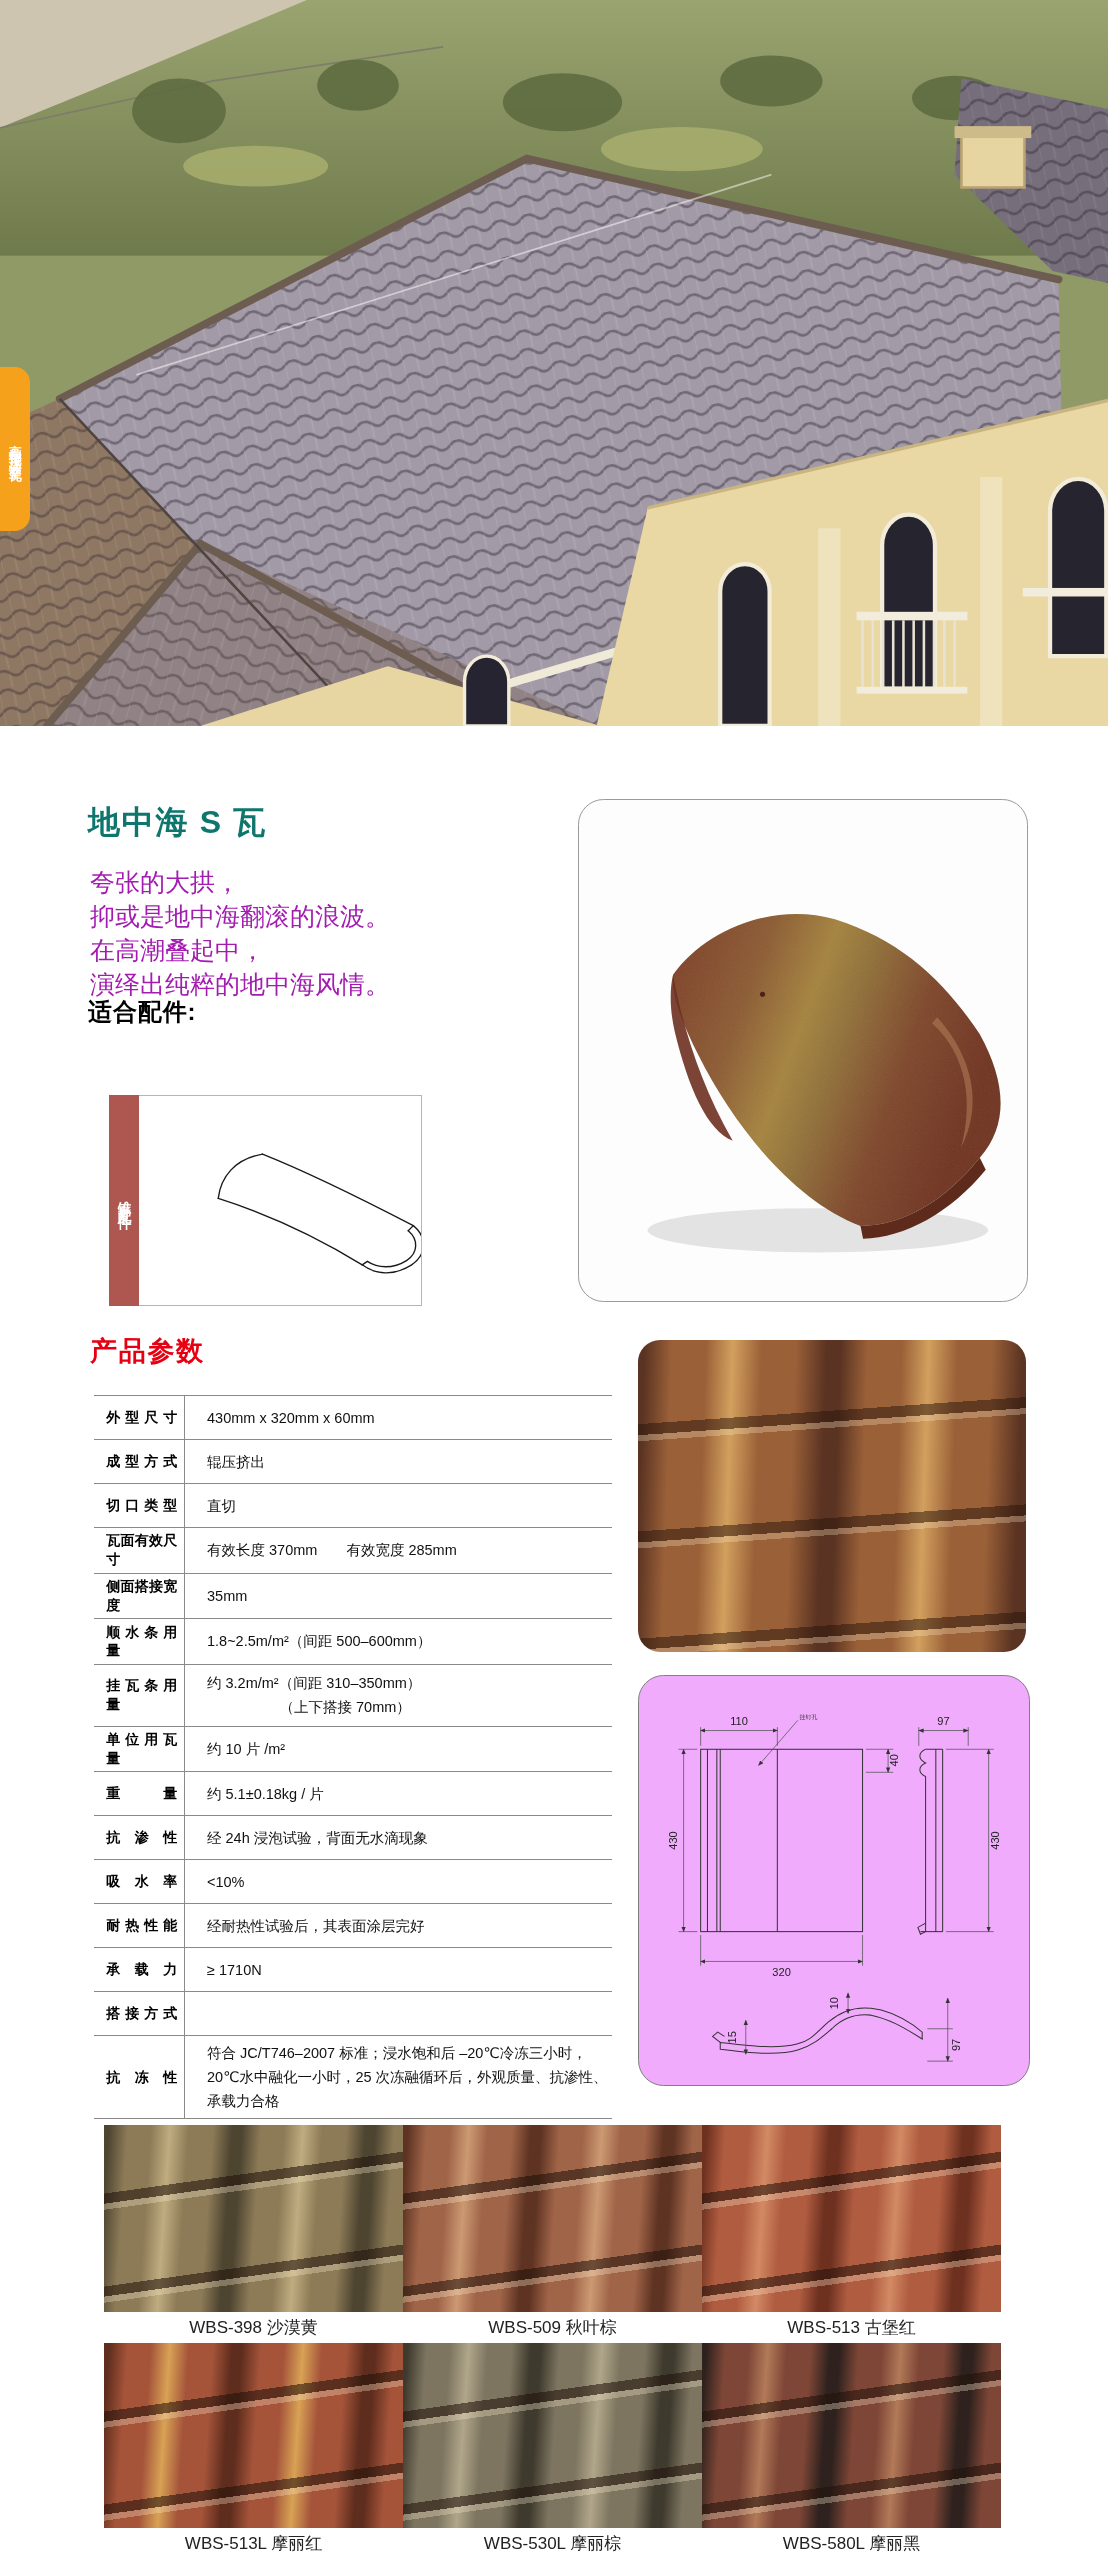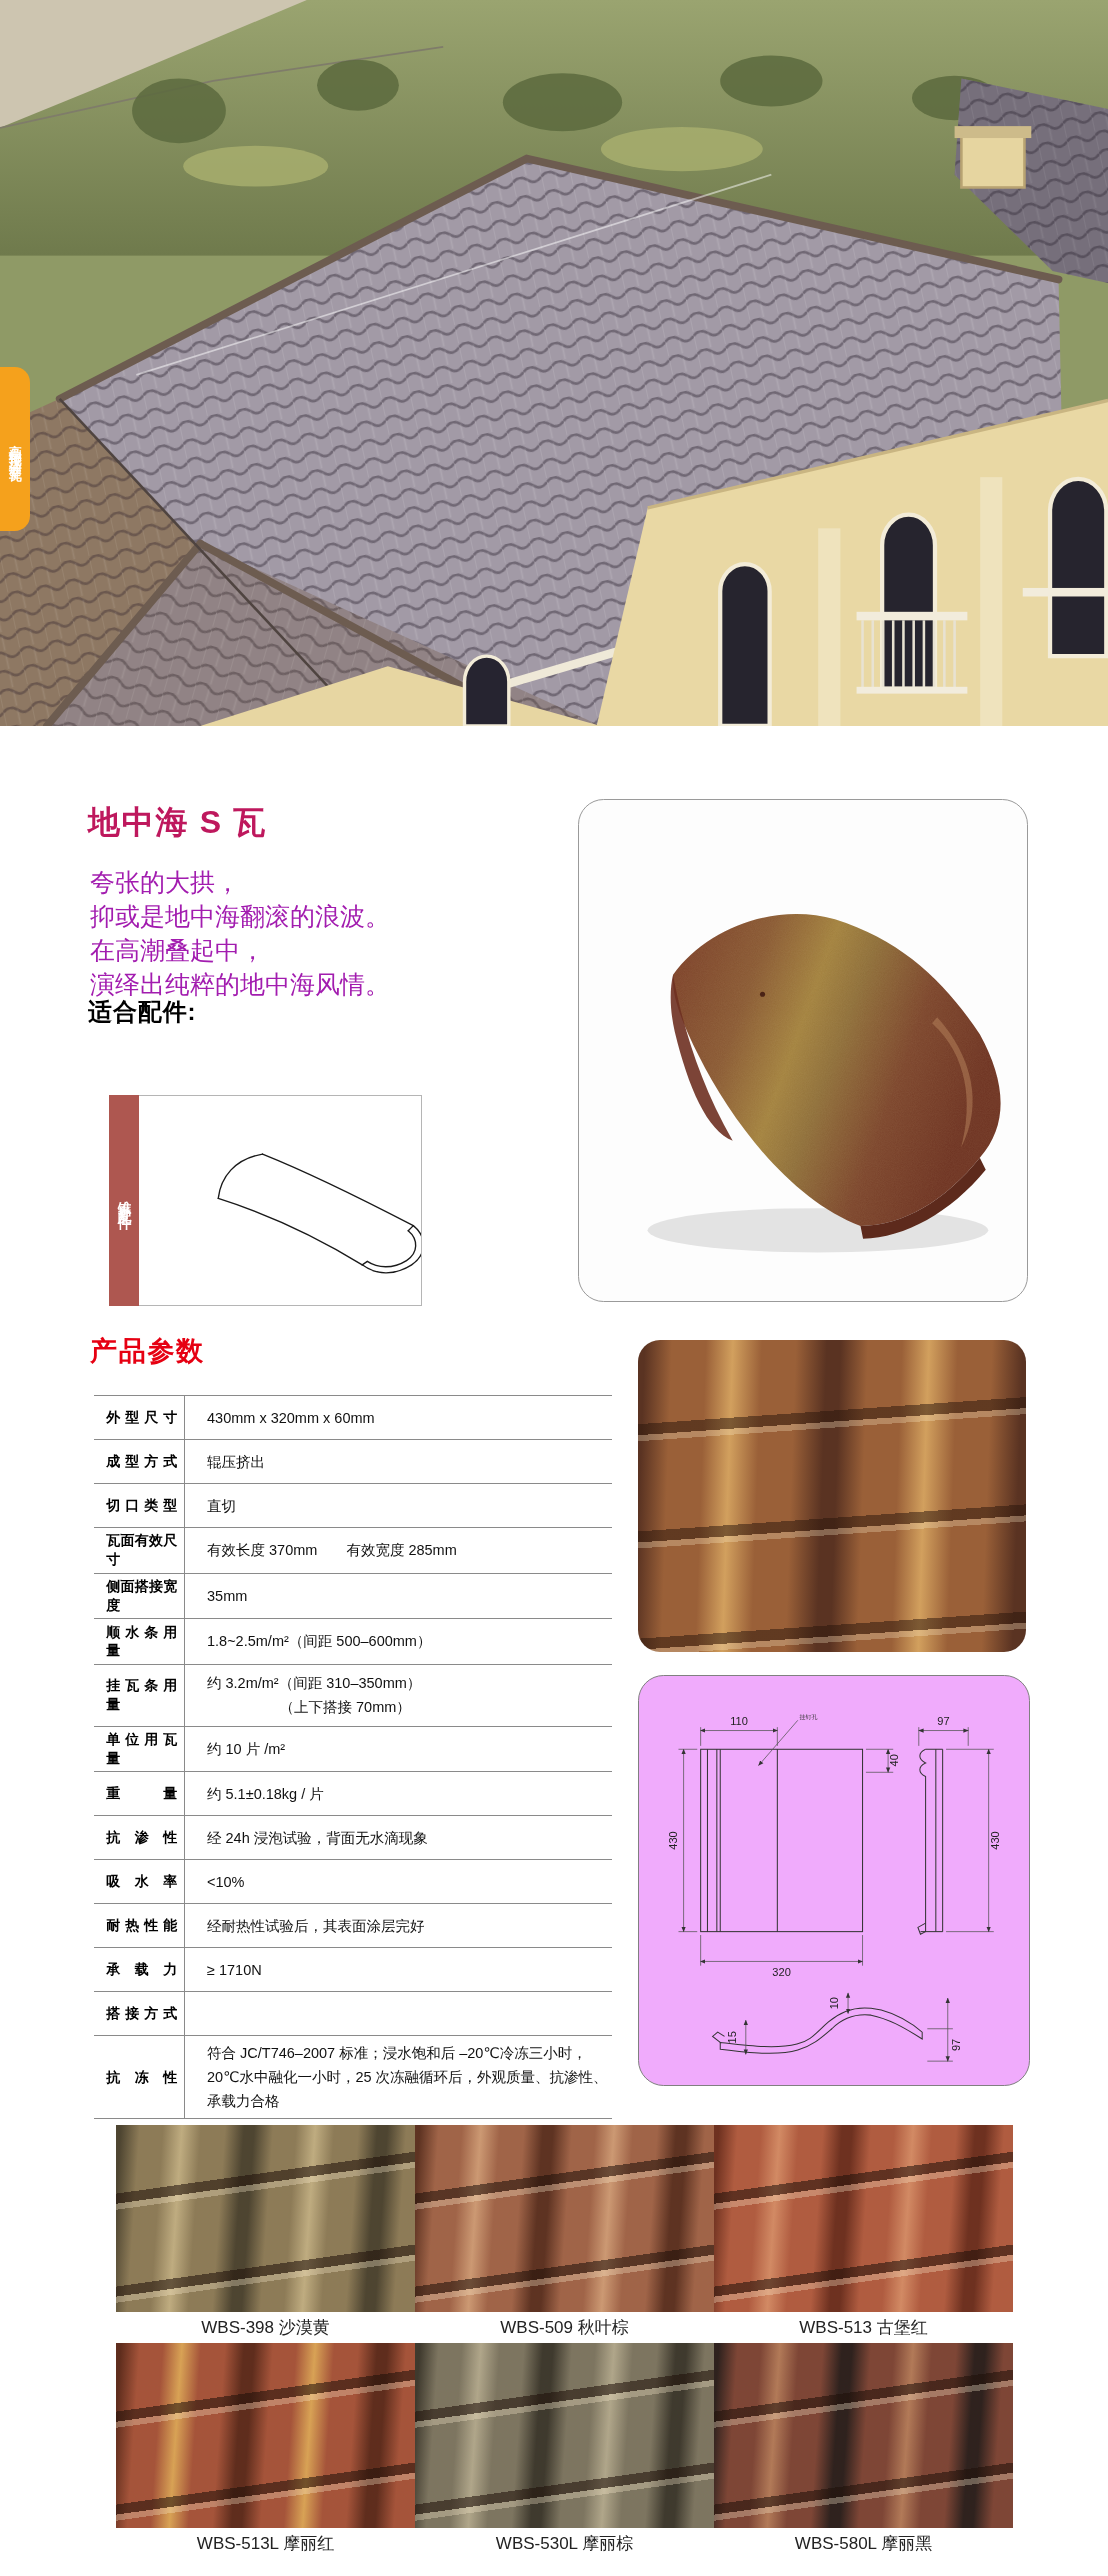--- a/index.html
+++ b/index.html
@@ -10,21 +10,21 @@
   .hero{position:absolute;left:0;top:0;width:1108px;height:726px;overflow:hidden;background:#8f9a66;}
   .hero svg{display:block;width:1108px;height:726px;}
 
   
   .side-tab{position:absolute;left:0;top:367px;width:30px;height:164px;background:#F5A11C;
             border-radius:0 15.3px 15.3px 0;display:flex;align-items:center;justify-content:center;z-index:5;}
   .side-tab span{writing-mode:vertical-rl;text-orientation:upright;color:#fff;font-size:12.8px;
             font-weight:bold;letter-spacing:4.3px;line-height:1;}
 
   
-  .title{position:absolute;left:88px;top:801px;font-size:32px;font-weight:bold;color:#be185d;letter-spacing:1.7px;text-align:center;}
+  .title{position:absolute;left:88px;top:801px;font-size:32px;font-weight:bold;color:#0f766e;letter-spacing:1.7px;text-align:center;}
   .poem{position:absolute;left:90px;top:866px;font-family:"DejaVu Serif","Liberation Serif",serif;
         font-size:25px;line-height:34px;color:#a21caf;}
   .fit-heading{position:absolute;left:88px;top:996px;font-size:24px;font-weight:bold;color:#000;letter-spacing:0.9px;}
 
   
   .fit-card{position:absolute;left:109px;top:1095px;width:313px;height:211px;display:flex;}
   .fit-strip{width:30px;height:100%;background:#AE5750;display:flex;align-items:center;justify-content:center;}
   .fit-strip span{writing-mode:vertical-rl;text-orientation:upright;color:#fff;font-size:13.6px;font-weight:bold;letter-spacing:5.1px;}
   .fit-draw{flex:1;border:0.9px solid #b5b5b5;border-left:none;background:#fff;}
   .fit-draw svg{display:block;width:100%;height:100%;}
@@ -54,21 +54,21 @@
       repeating-linear-gradient(92deg, #5a3322 0 6.8px, #9a6038 34px 68px, #d2a05e 95px, #9a6038 124px 158px, #5a3322 189px 196px);}
 
   
   .drawing-card{position:absolute;left:638px;top:1675px;width:390px;height:409px;background:#f0abfc;
                 border:0.9px solid #808080;border-radius:25.6px;overflow:hidden;}
   .drawing-card svg{display:block;width:100%;height:100%;}
   .dim{font-size:13px;fill:#222;font-family:"Liberation Sans",sans-serif;}
   .dim-sm{font-size:7px;fill:#333;font-family:"Liberation Sans",sans-serif;}
 
   
-  .swatches{position:absolute;left:116px;top:2125px;width:750px;display:grid;
+  .swatches{position:absolute;left:104px;top:2125px;width:750px;display:grid;
             grid-template-columns:299px 299px 299px;justify-content:space-between;}
   .swatch{display:flex;flex-direction:column;}
   .swatch-photo{width:299px;height:187px;background-color:var(--md);
     background-image:
       repeating-linear-gradient(172deg, rgba(30,15,8,0) 0 68px, rgba(30,15,8,.55) 68px 78px, rgba(255,240,210,.30) 78px 84px, rgba(30,15,8,0) 84px 92px),
       repeating-linear-gradient(94deg, var(--dk) 0 5.1px, var(--md) 24px 47px, var(--lt) 66px, var(--md) 85px 109px, var(--dk) 128px 133px);}
   .swatch.r2 .swatch-photo{height:185px;}
   .swatch-label{height:31px;display:flex;align-items:center;justify-content:center;font-size:17px;color:#222;}
 </style>
 </head>

